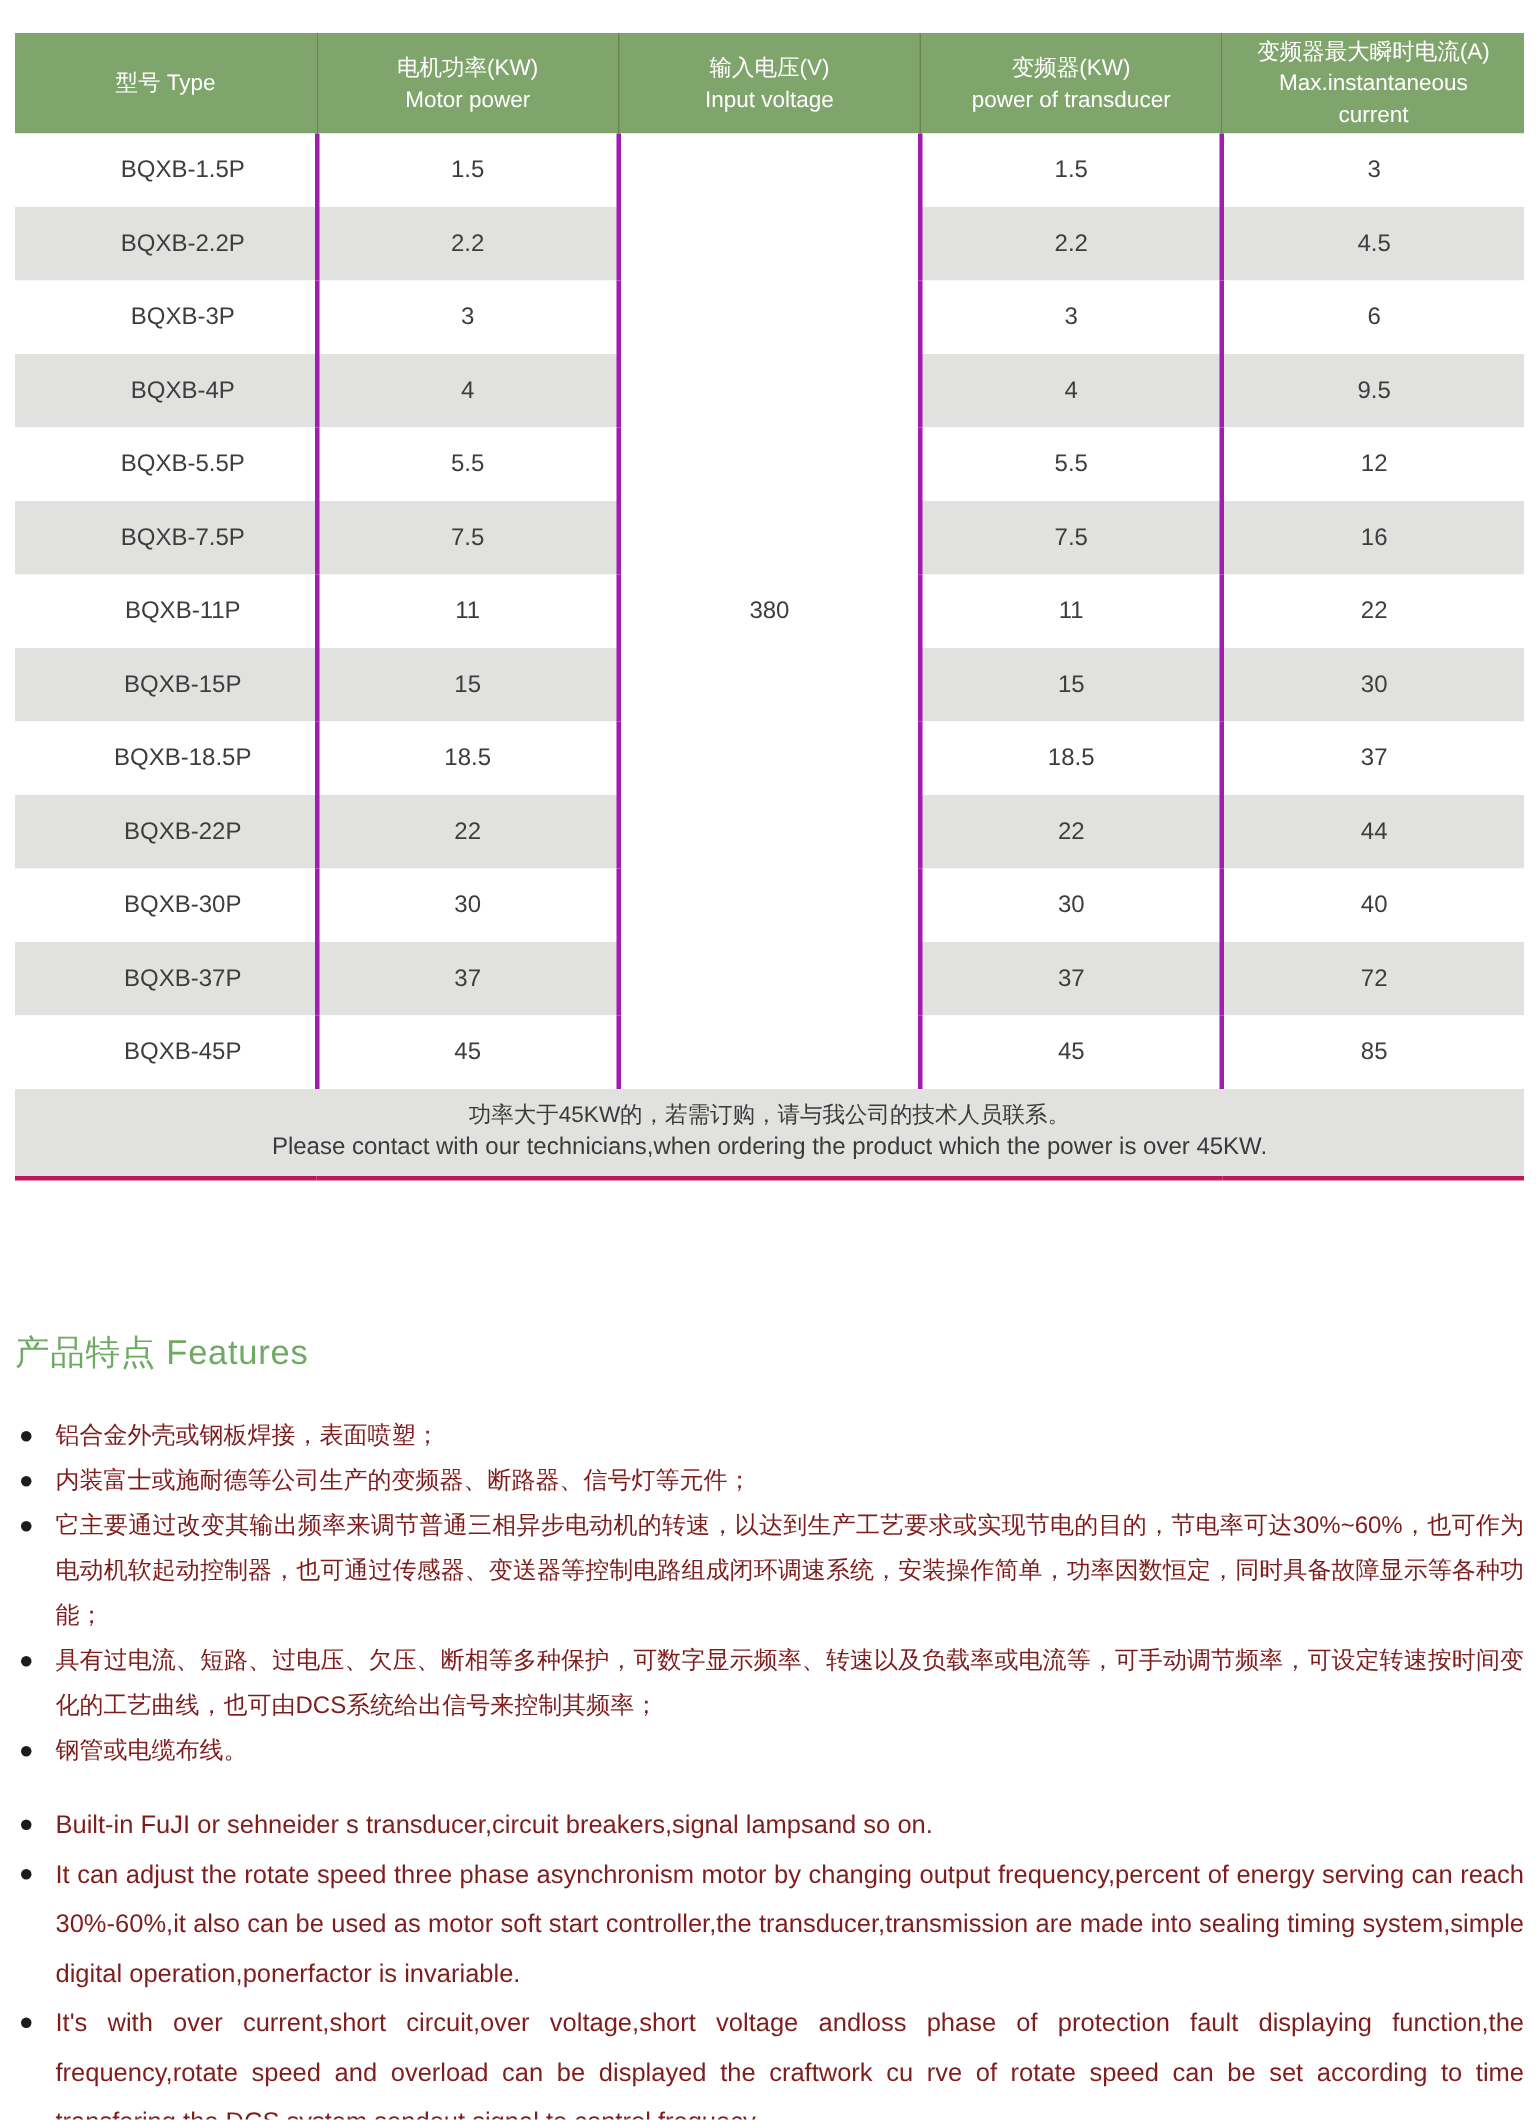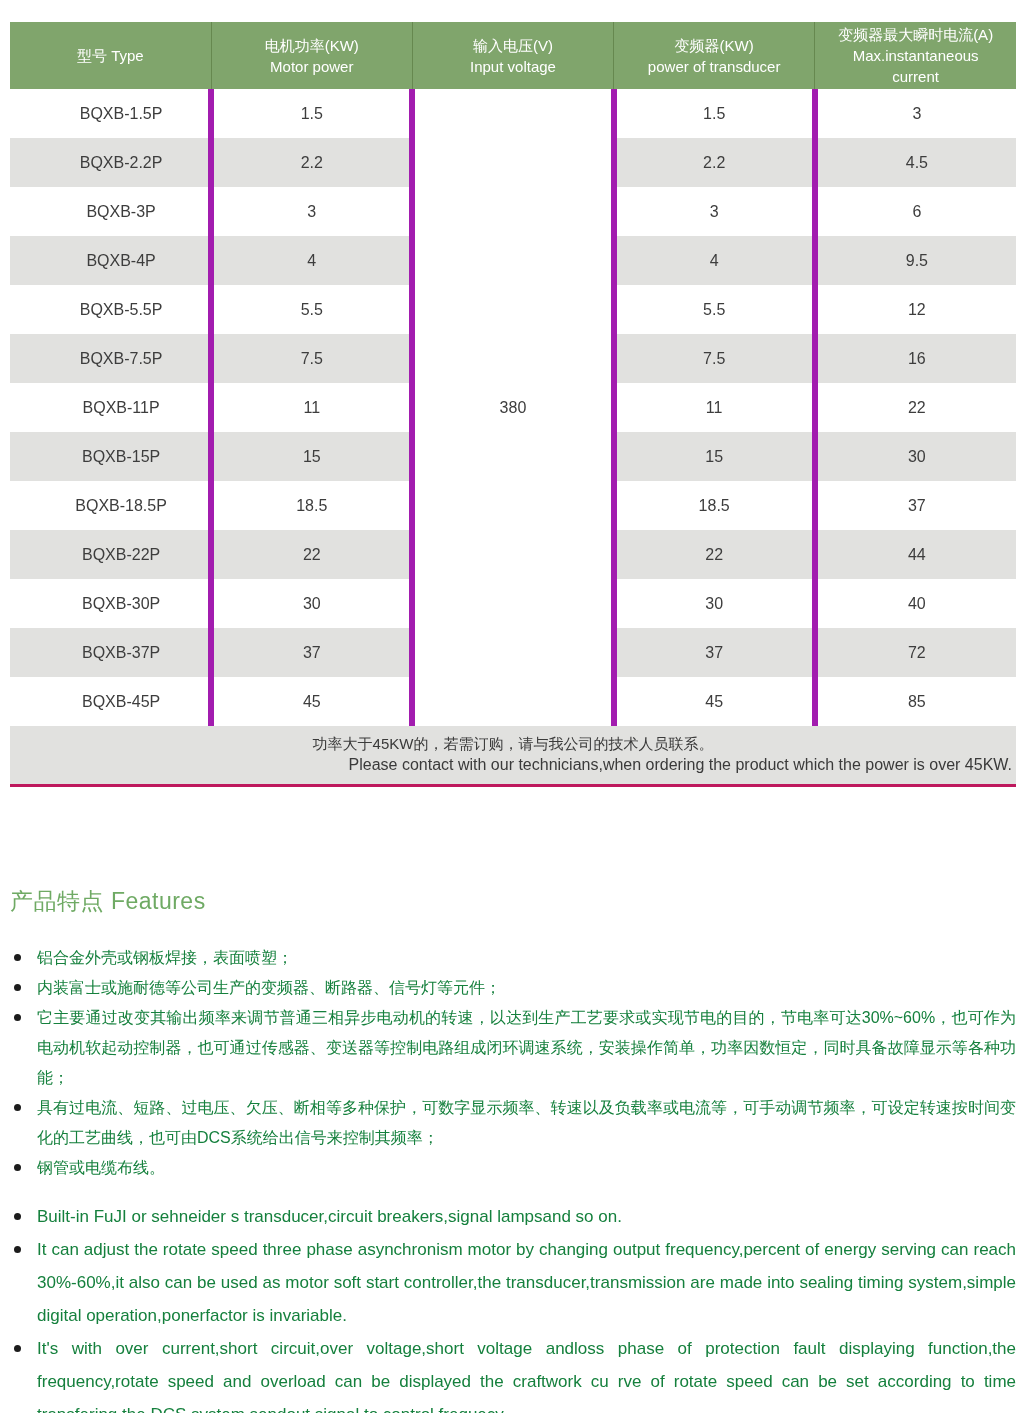--- a/index.html
+++ b/index.html
@@ -34,59 +34,59 @@
   thead th:first-child { border-left: none; }
   thead th .h-zh, thead th .h-en { display: block; }
   thead th.col5 .h-en { max-width: 150px; margin: 0 auto; }
 
   tbody td {
     height: 49px;
     font-size: 16px;
     color: #3d3d3d;
     text-align: center;
     vertical-align: middle;
-    border-left: 6px solid #a21caf;
+    border-left: 3px solid #a21caf;
     padding: 0 6px;
     background: #ffffff;
   }
   tbody td:first-child { border-left: none; }
   tbody td.type { text-align: center; padding-left: 30px; }
   tbody tr.stripe td { background: #e1e1df; }
   tbody td.voltage-cell { background: #ffffff; margin-left: 40px; }
 
   tfoot td {
     background: #e1e1df;
     border-left: none;
     border-bottom: 3px solid #be185d;
     text-align: center;
     padding: 7px 4px 8px 4px;
   }
   .note-zh { font-size: 15px; line-height: 21px; color: #3a3a3a; }
-  .note-en { font-size: 16px; line-height: 22px; color: #3a3a3a; text-align: right; }
+  .note-en { font-size: 16px; line-height: 22px; color: #3a3a3a; }
 
   
   .features { margin: 0 10px 0 10px; }
   .features h2 {
     margin: 99px 0 0 0;
     font-size: 23px;
     font-weight: normal;
     color: #6faa64;
     letter-spacing: 0.5px;
   }
   ul.bullets {
     list-style: none;
     margin: 0; padding: 0;
     text-align: justify;
   }
   ul.bullets.zh { margin-top: 26px; }
   ul.bullets.en { margin-top: 17px; }
   ul.bullets li {
     position: relative;
     padding-left: 27px;
-    color: #15803d;
+    color: #7f1d1d;
   }
   ul.bullets.zh li { font-size: 16px; line-height: 30px; }
   ul.bullets.en li { font-size: 17px; line-height: 33px; }
   ul.bullets li::before {
     content: "";
     position: absolute;
     left: 4px;
     top: 11px;
     width: 7px; height: 7px;
     border-radius: 50%;

